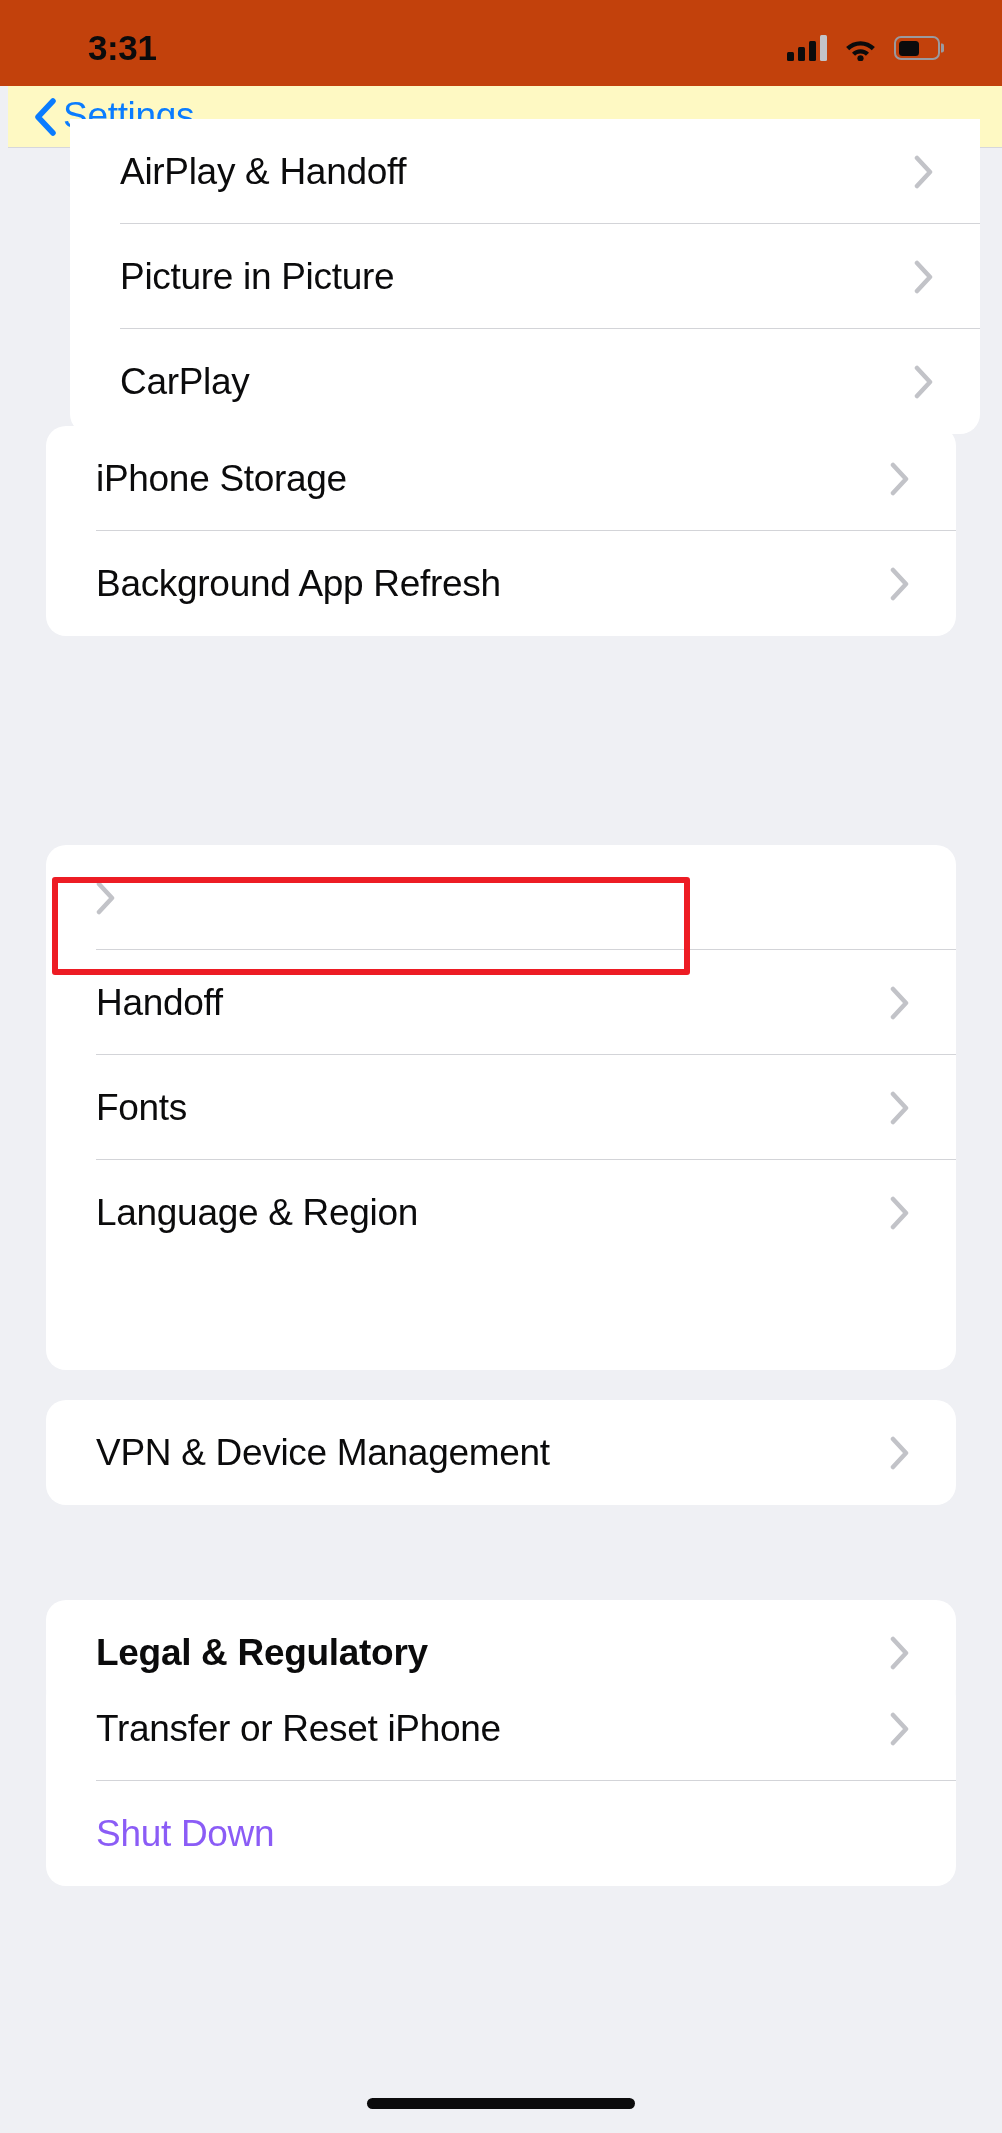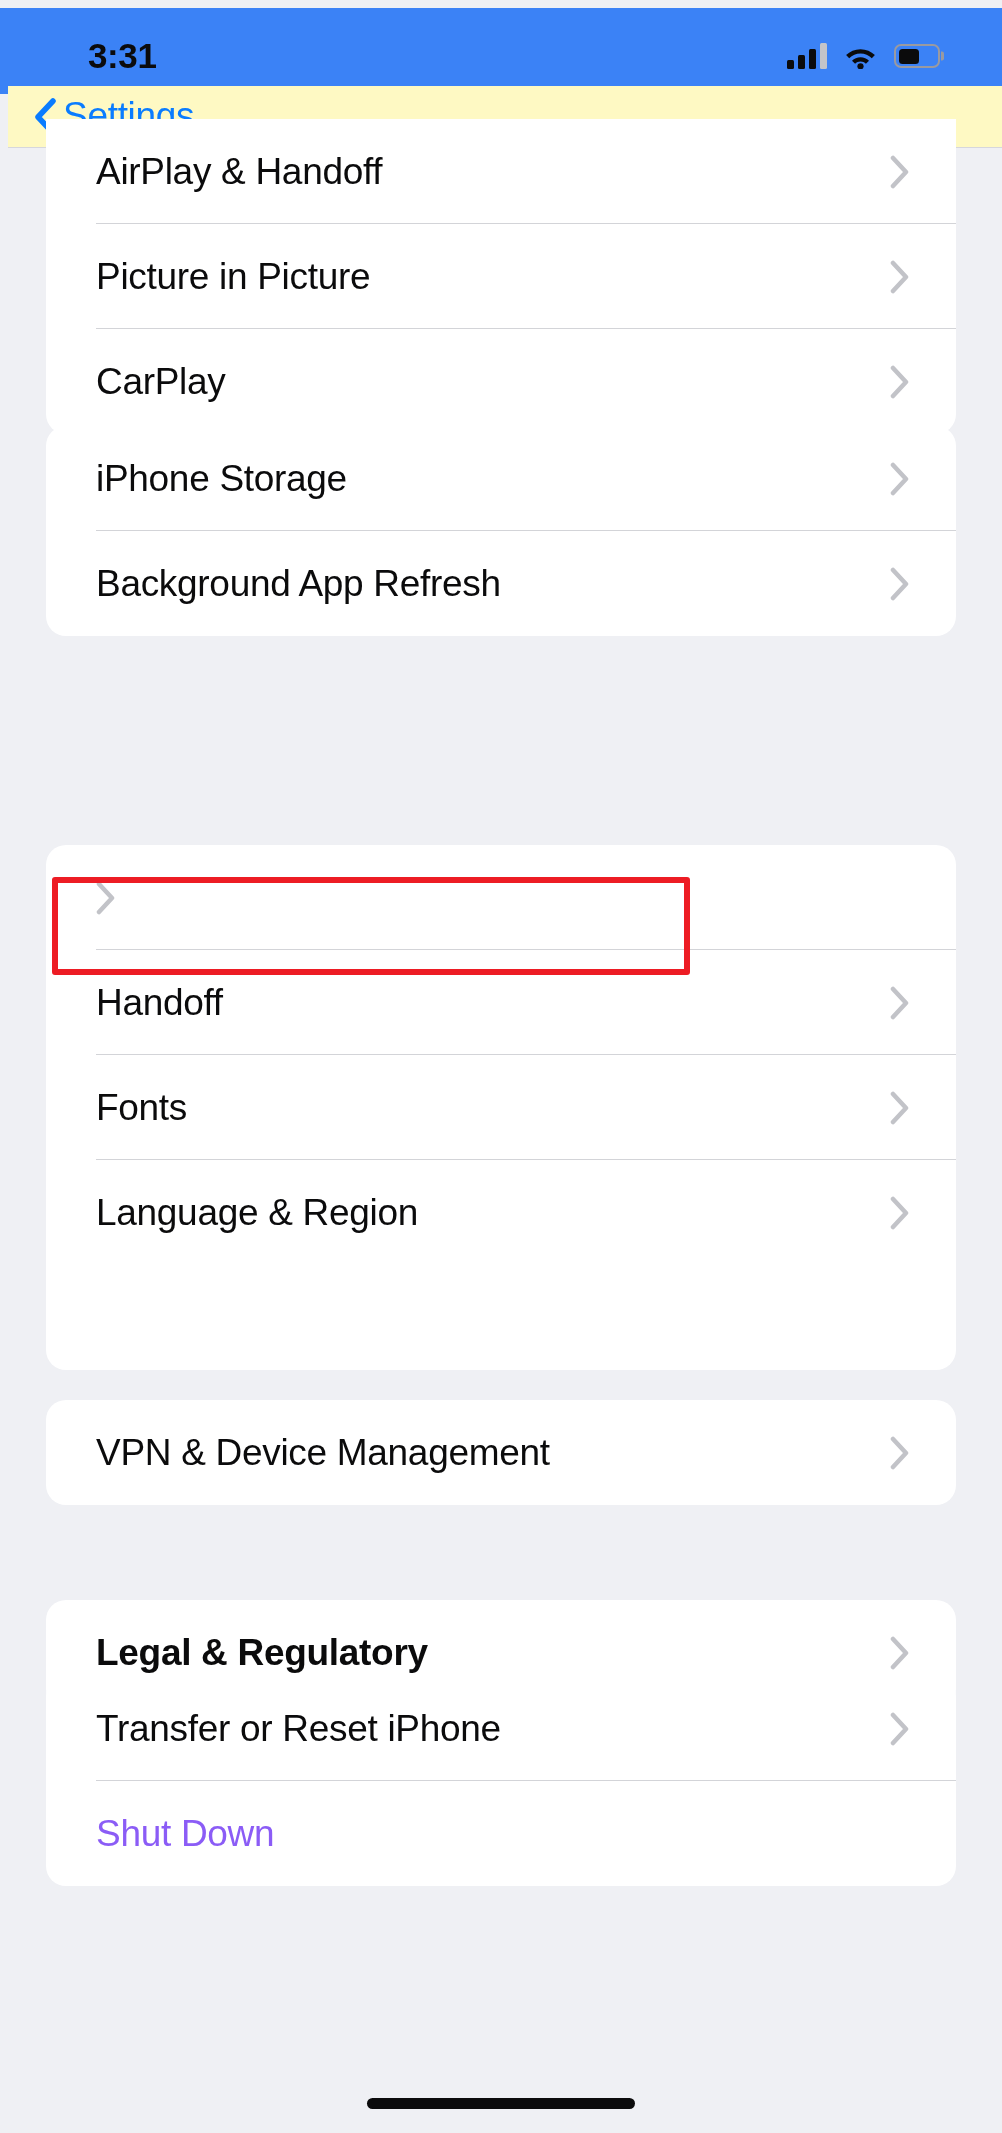--- a/index.html
+++ b/index.html
@@ -8,22 +8,22 @@
     background:#eff0f4;
     font-family:"Liberation Sans", sans-serif;
     -webkit-font-smoothing:antialiased;
     overflow:hidden;
   }
 
   .phone { position:relative; width:1002px; height:2133px; background:#eff0f4; }
 
   
   .status-bar {
-    position:absolute; top:8px; left:0; width:1002px; height:86px;
-    background:#3b82f6;
+    position:absolute; top:0; left:0; width:1002px; height:86px;
+    background:#c2410c;
     display:flex; align-items:center; justify-content:space-between;
     padding:0 62px 0 88px;
   }
   .status-time {
     font-size:35px; font-weight:700; color:#0b0b0c;
     letter-spacing:-0.4px; padding-top:10px;
   }
   .status-icons { display:flex; align-items:center; gap:17px; padding-top:10px; }
 
   .sig { display:flex; align-items:flex-end; gap:4px; height:26px; }
@@ -65,21 +65,21 @@
     font-size:35px; font-weight:700; color:#0b0b0c; letter-spacing:-0.2px;
   }
 
   
   .content { position:absolute; top:148px; left:0; width:1002px; height:1985px; }
 
   .group {
     position:absolute; left:46px; width:910px;
     background:#ffffff; border-radius:20px; overflow:hidden;
   }
-  .group.clipped-top { border-top-left-radius:0; border-top-right-radius:0; }
+  .group.clipped-top { border-top-left-radius:0; border-top-right-radius:0;margin-left:24px; }
 
   .row {
     position:relative; display:flex; align-items:center;
     height:105px; padding:0 46px 0 50px; cursor:pointer;
   }
   .row-label {
     flex:1; font-size:37px; color:#0b0b0c; letter-spacing:-0.3px;
   }
   .row-label.blue { color:#8b5cf6; }
   .row .sep {

